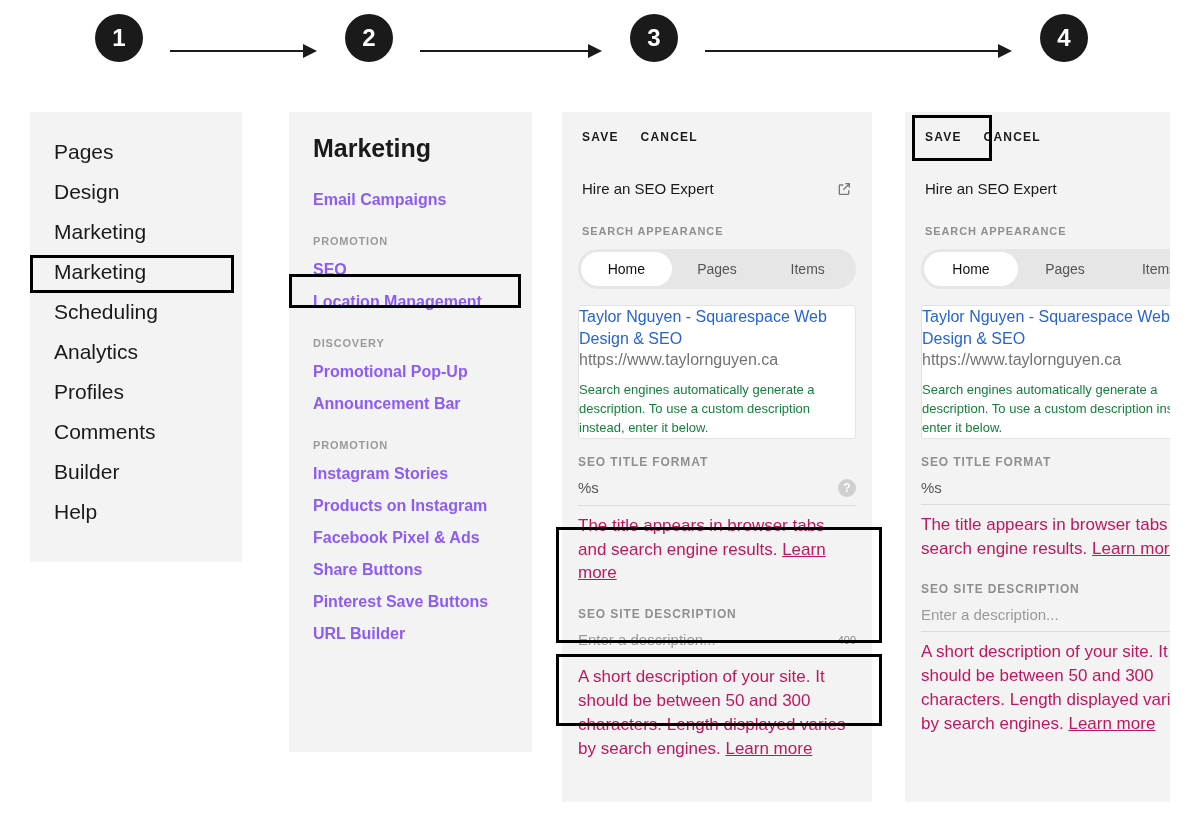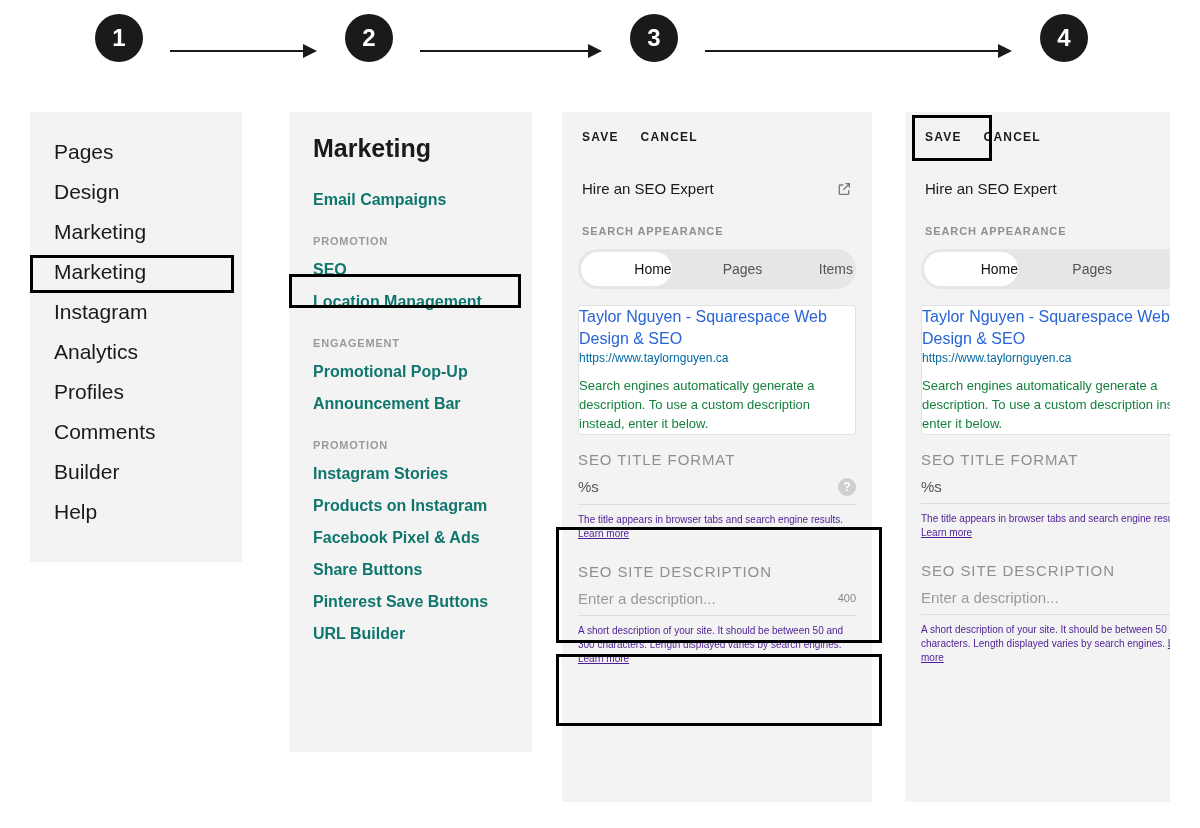--- a/index.html
+++ b/index.html
@@ -28,53 +28,53 @@
 
   
   #p1 { top: 112px; left: 30px; width: 212px; height: 450px; padding: 28px 24px; }
   #p1 .nav-item { font-size: 21px; font-weight: 400; color: #1a1a1a; margin-bottom: 16px; cursor: pointer; }
   .highlight-box { position: absolute; border: 3px solid #000; pointer-events: none; }
 
   
   #p2 { top: 112px; left: 289px; width: 243px; height: 640px; padding: 22px 24px; }
   #p2 .panel-title { font-size: 25px; font-weight: 700; margin-bottom: 28px; }
   #p2 .section-label { font-size: 11px; letter-spacing: 0.8px; color: #9a9a9a; font-weight: 600; margin-top: 26px; margin-bottom: 14px; }
-  #p2 .sub-item { font-size: 16px; font-weight: 600; color: #0f766e; margin-bottom: 14px; cursor: pointer; }
+  #p2 .sub-item { font-size: 16px; font-weight: 600; color: #8b5cf6; margin-bottom: 14px; cursor: pointer; }
 
   
   .seo-panel { top: 112px; width: 310px; height: 690px; }
   #p3 { left: 562px; }
   #p4 { left: 905px; width: 265px; }
 
   .topbar { display: flex; gap: 22px; padding: 18px 20px 26px; font-size: 12px; letter-spacing: 1.2px; font-weight: 600; }
   .topbar span { cursor: pointer; }
 
   .hire-row { display: flex; align-items: flex-end; justify-content: space-between; padding: 10px 20px 24px; font-size: 15px; color: #1a1a1a; }
   .ext-icon { width: 16px; height: 16px; }
   .ext-icon svg { width: 16px; height: 16px; stroke: #7a7a7a; fill: none; stroke-width: 2; }
 
   .section-head { font-size: 11px; letter-spacing: 0.9px; color: #8f8f8f; font-weight: 600; padding: 4px 20px 12px; }
 
   .tabs { margin: 0 16px 16px; background: #e6e6e6; border-radius: 22px; height: 40px; display: flex; align-items: center; padding: 3px; }
-  .tab { flex: 1; text-align: right; font-size: 14px; font-weight: 500; color: #555; height: 34px; line-height: 34px; border-radius: 18px; cursor: pointer; }
+  .tab { flex: 1; text-align: center; font-size: 14px; font-weight: 500; color: #555; height: 34px; line-height: 34px; border-radius: 18px; cursor: pointer; }
   .tab.active { background: #fff; color: #111; }
 
   .preview { margin: 0 16px 12px; background: #fff; border: 1px solid #e2e2e2; border-radius: 3px; }
   .preview .title { color: #2764d6; font-size: 16px; line-height: 1.35; margin-bottom: 2px; cursor: pointer; }
-  .preview .url { color: #0369a1; font-size: 12px; margin-bottom: 12px; }
+  .preview .url { color: #737373; font-size: 16px; margin-bottom: 12px; }
   .preview .desc { color: #15803d; font-size: 13px; line-height: 1.45; }
 
   .field-block { margin: 16px 16px 0; }
-  .field-label { font-size: 15px; letter-spacing: 0.9px; color: #8f8f8f; font-weight: 400; margin-bottom: 10px; }
+  .field-label { font-size: 12px; letter-spacing: 0.9px; color: #8f8f8f; font-weight: 700; margin-bottom: 10px; }
   .field-input-row { display: flex; align-items: center; justify-content: space-between; border-bottom: 1px solid #ddd; padding-bottom: 8px; margin-bottom: 8px; }
   .field-input { border: none; background: transparent; font-size: 15px; color: #555; outline: none; width: 100%; }
   .field-input::placeholder { color: #9a9a9a; }
   .help-icon { width: 18px; height: 18px; border-radius: 50%; background: #cfcfcf; color: #fff; font-size: 12px; font-weight: 700; display: flex; align-items: center; justify-content: center; flex-shrink: 0; margin-left: 8px; }
   .counter { font-size: 11px; color: #888; flex-shrink: 0; margin-left: 8px; }
-  .field-note { font-size: 10px; color: #4c1d95; line-height: 1.4; }
+  .field-note { font-size: 17px; color: #be185d; line-height: 1.4; }
   .field-note .lm { text-decoration: underline; cursor: pointer; }
 
   
   #p4 .crop { width: 320px; } 
 </style>
 </head>
 <body>
 
 <div class="steps">
   <div class="step-circle" style="left:95px">1</div>
@@ -85,39 +85,39 @@
   <div class="arrow" style="left:170px; width:145px"></div>
   <div class="arrow" style="left:420px; width:180px"></div>
   <div class="arrow" style="left:705px; width:305px"></div>
 </div>
 
 <div id="p1" class="panel">
   <div class="nav-item">Pages</div>
   <div class="nav-item">Design</div>
   <div class="nav-item">Marketing</div>
   <div class="nav-item">Marketing</div>
-  <div class="nav-item">Instagram</div>
+  <div class="nav-item">Scheduling</div>
   <div class="nav-item">Analytics</div>
   <div class="nav-item">Profiles</div>
   <div class="nav-item">Comments</div>
   <div class="nav-item">Builder</div>
   <div class="nav-item">Help</div>
 </div>
 <div class="highlight-box" style="top:255px; left:30px; width:204px; height:38px"></div>
 
 <div id="p2" class="panel">
   <div class="panel-title">Marketing</div>
 
   <div class="sub-item">Email Campaigns</div>
 
   <div class="section-label">PROMOTION</div>
   <div class="sub-item">SEO</div>
   <div class="sub-item">Location Management</div>
 
-  <div class="section-label">ENGAGEMENT</div>
+  <div class="section-label">DISCOVERY</div>
   <div class="sub-item">Promotional Pop-Up</div>
   <div class="sub-item">Announcement Bar</div>
 
   <div class="section-label">PROMOTION</div>
   <div class="sub-item">Instagram Stories</div>
   <div class="sub-item">Products on Instagram</div>
   <div class="sub-item">Facebook Pixel &amp; Ads</div>
   <div class="sub-item">Share Buttons</div>
   <div class="sub-item">Pinterest Save Buttons</div>
 

